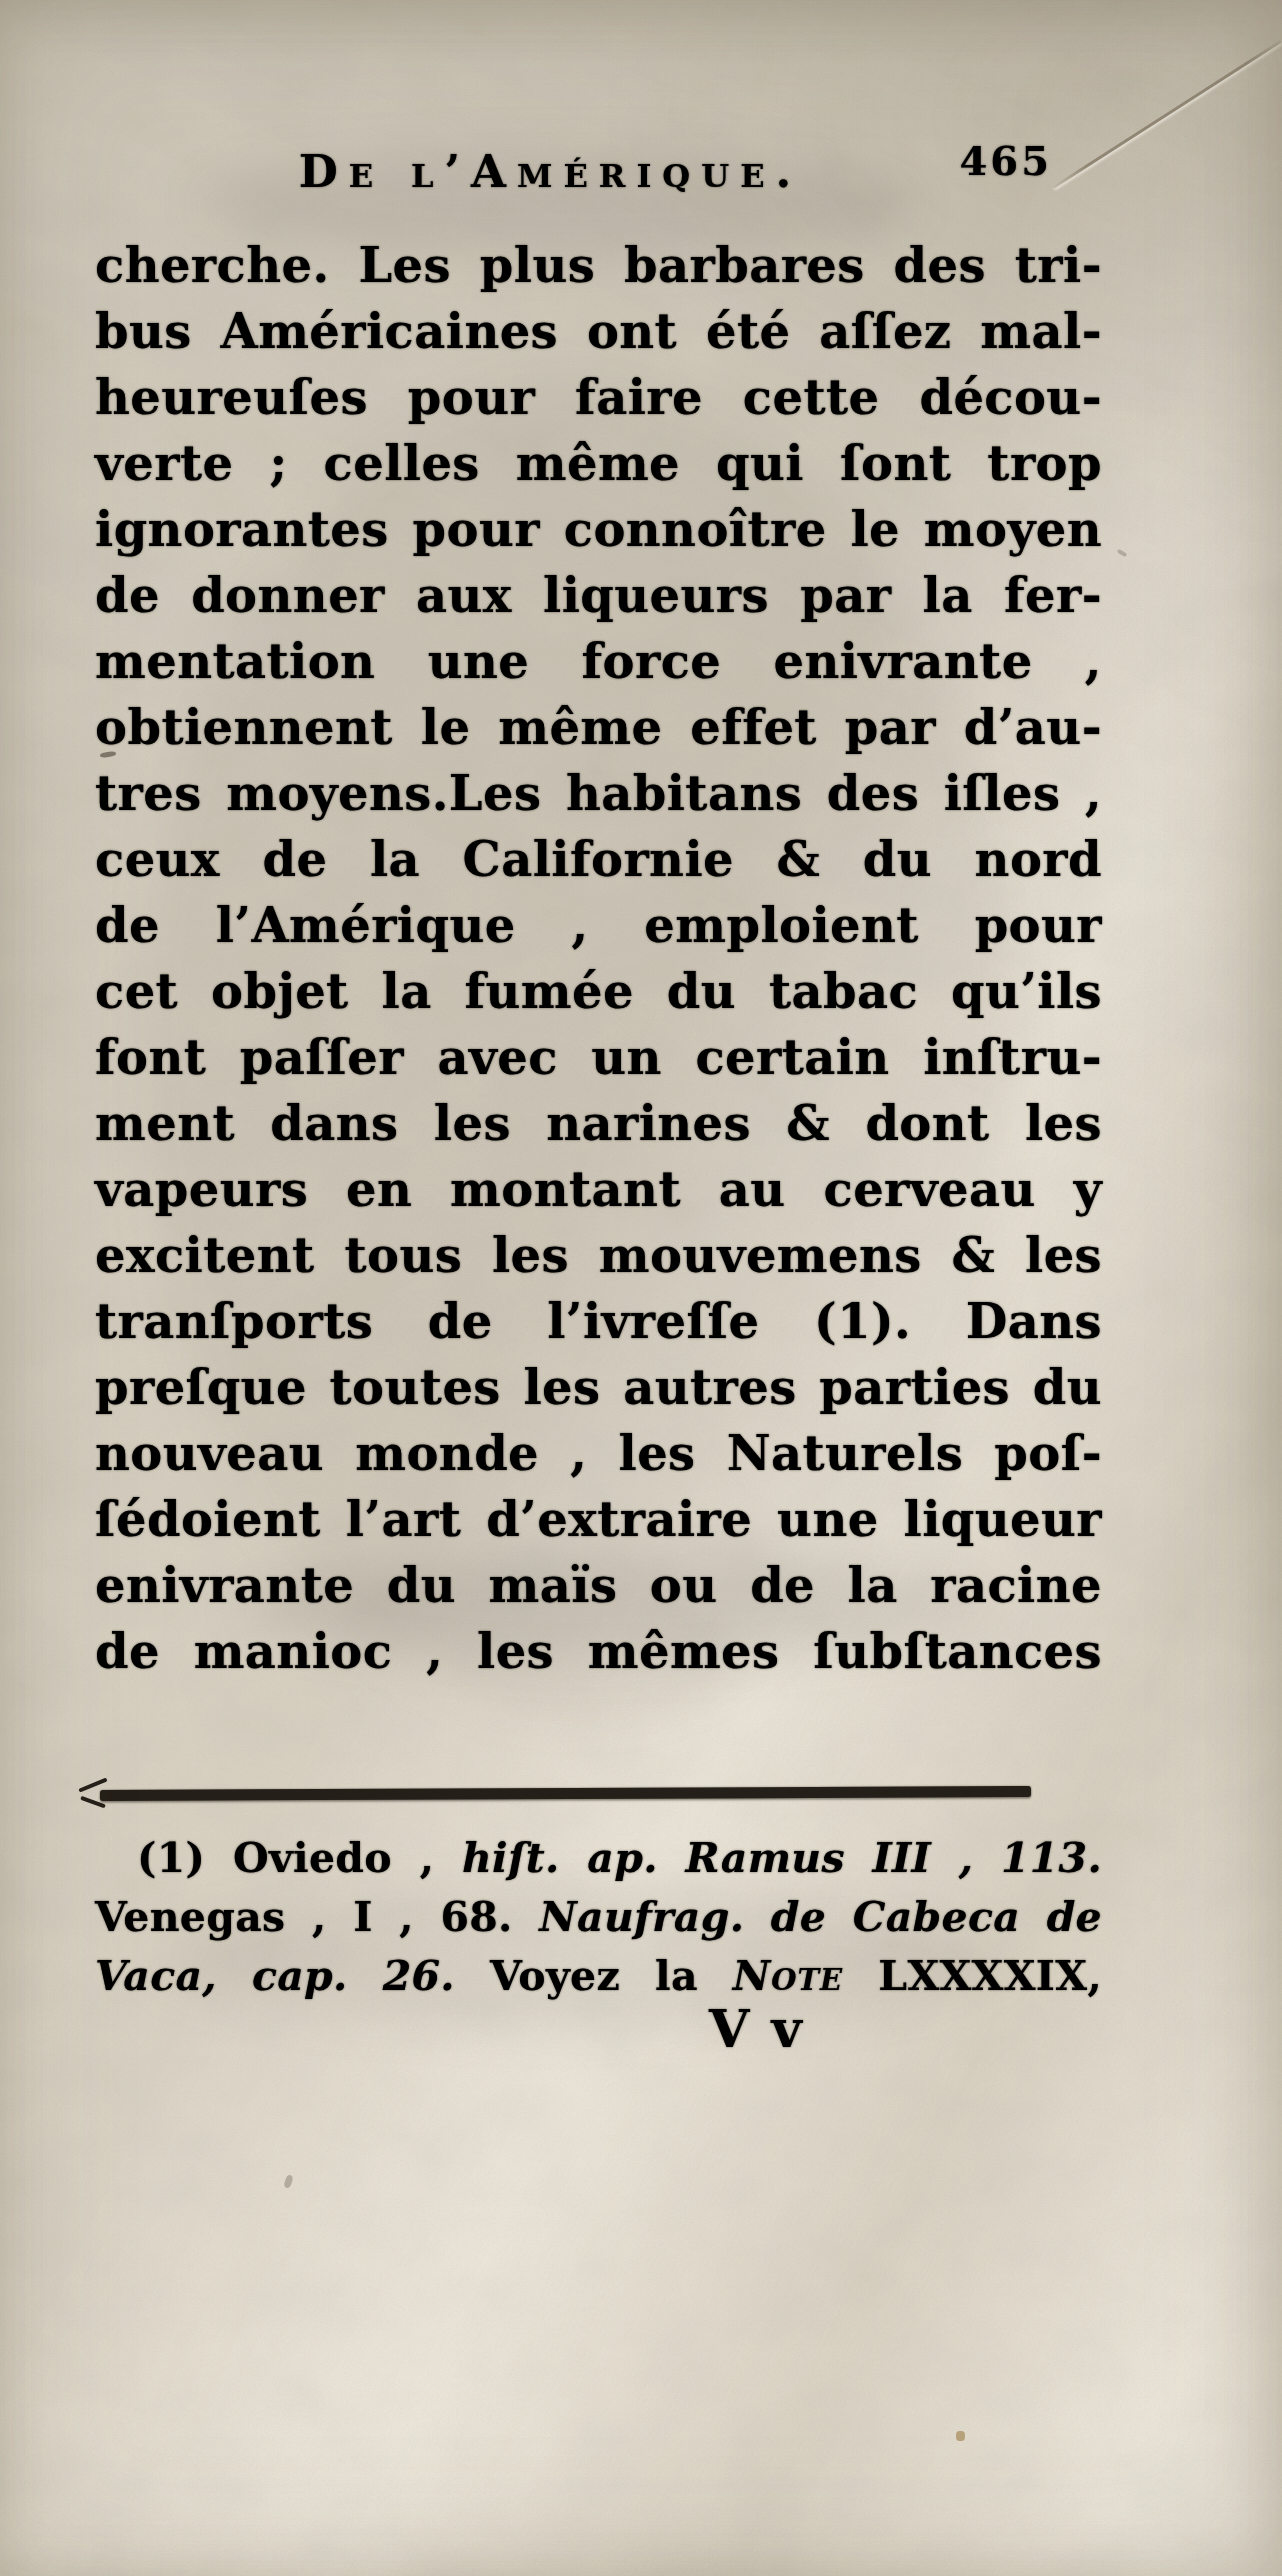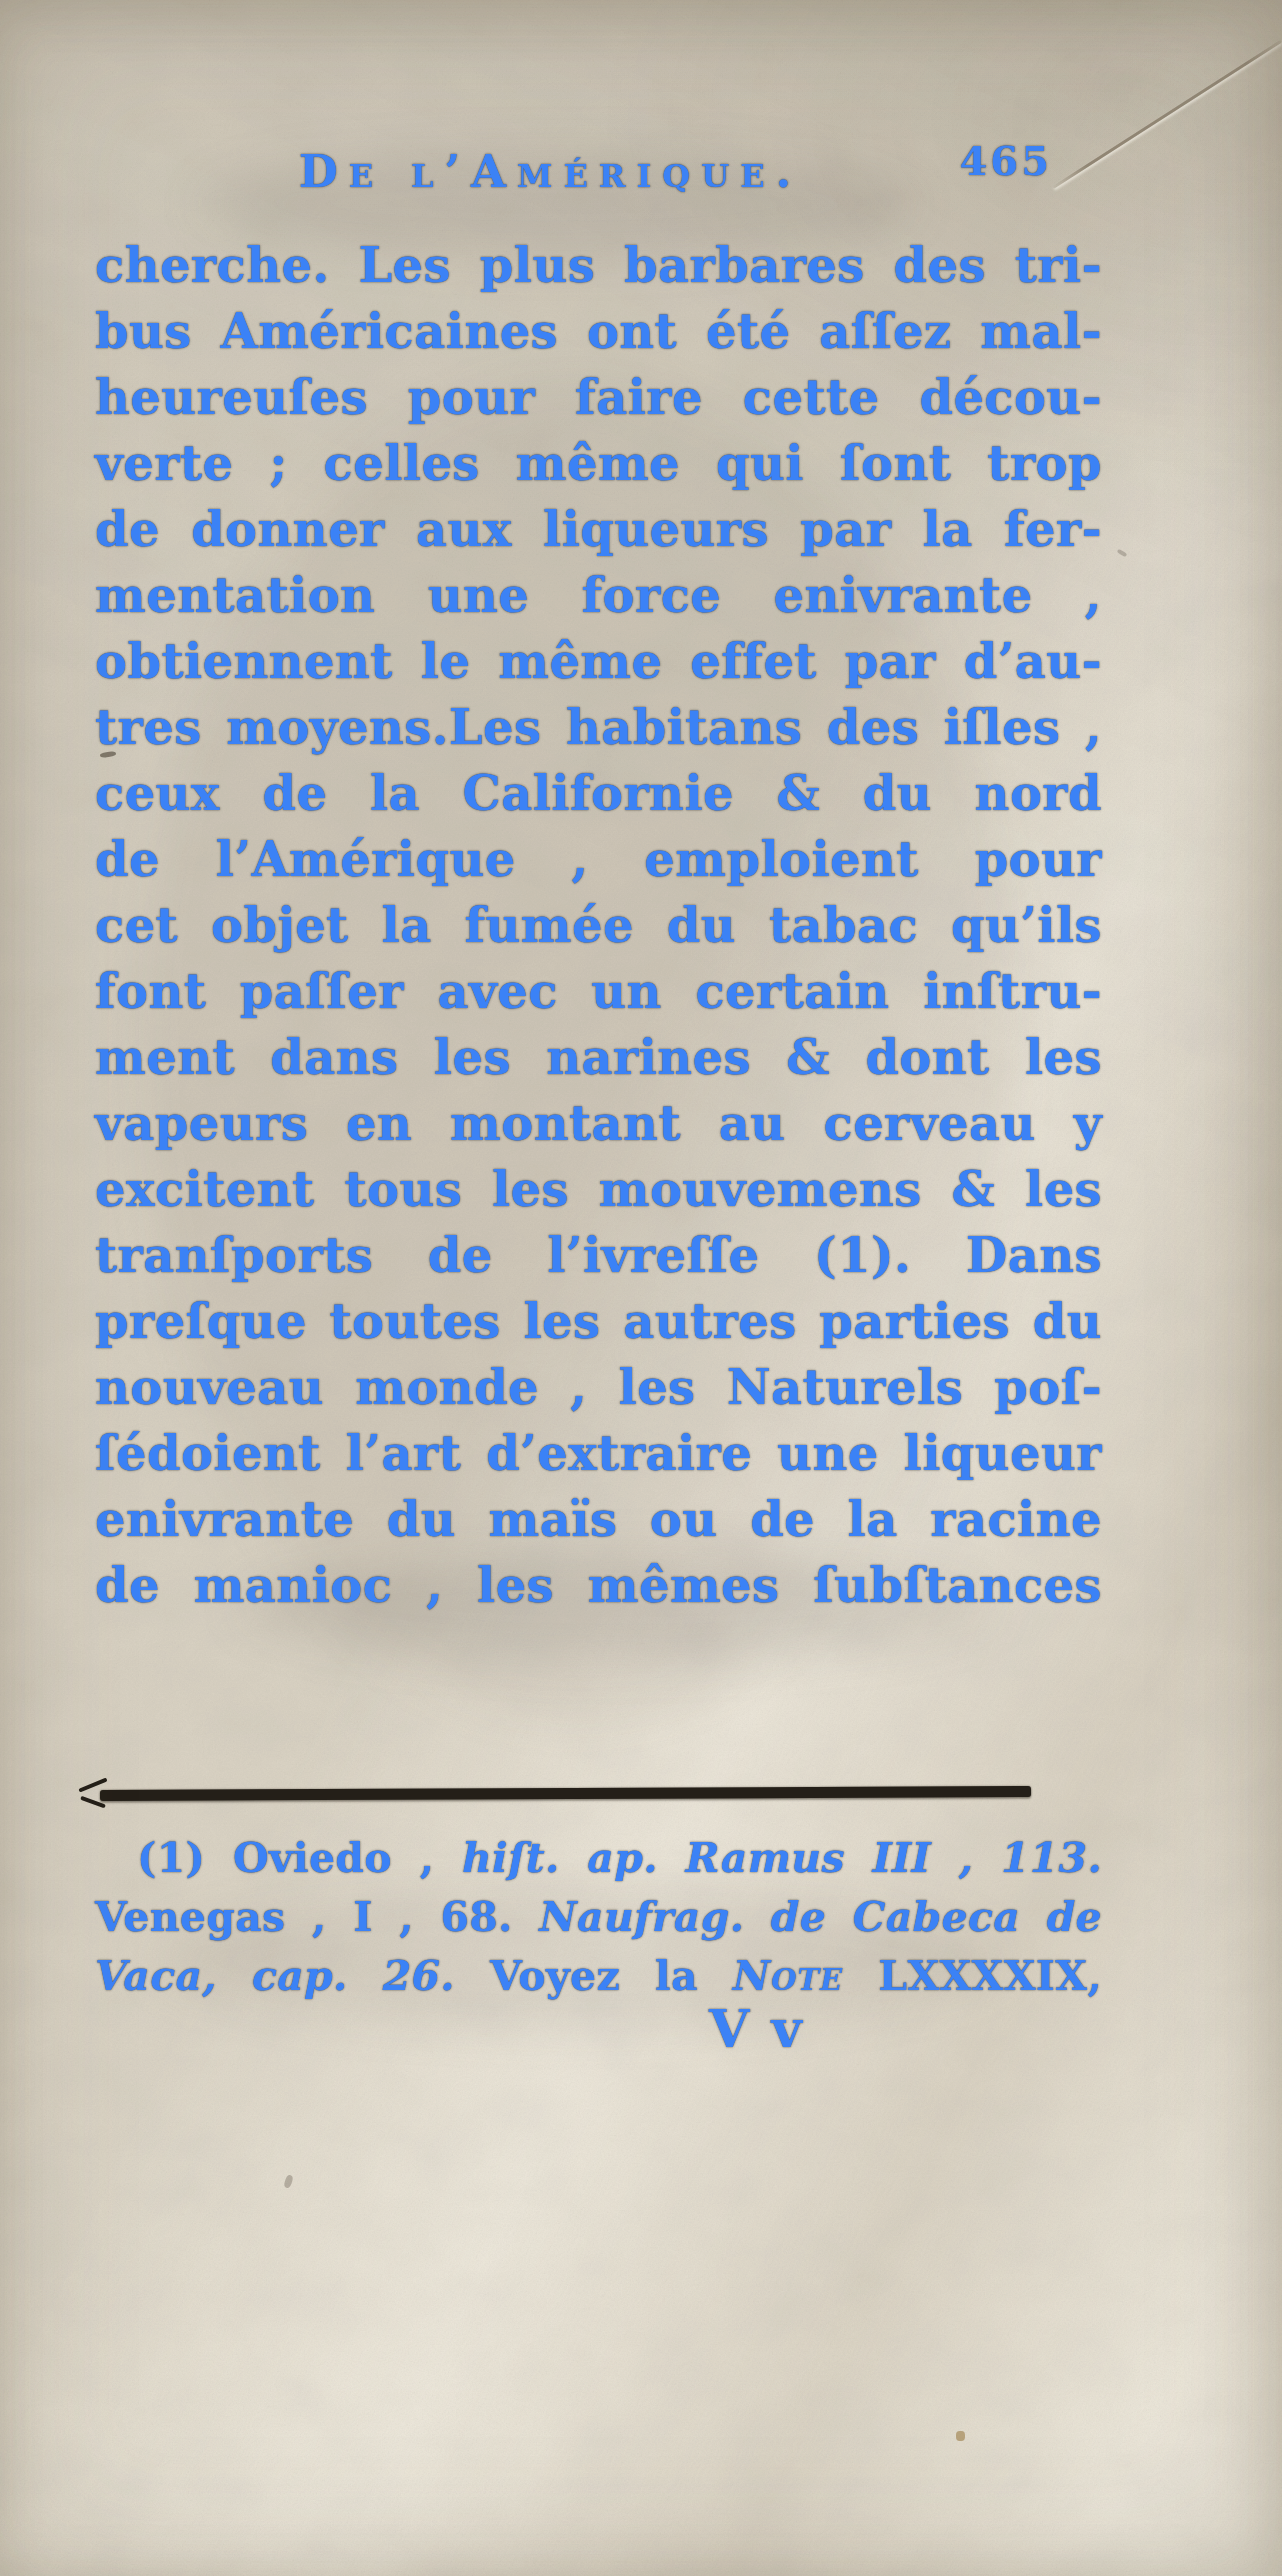--- a/index.html
+++ b/index.html
@@ -9,21 +9,21 @@
     background:
       radial-gradient(ellipse 895px 517px at 1224px 119px, rgba(112,98,76,0.12), transparent 70%),
       linear-gradient(205deg, rgba(118,104,82,0.10) 0%, rgba(118,104,82,0.04) 18%, rgba(255,252,244,0) 40%),
       linear-gradient(115deg, rgba(252,248,238,0) 45%, rgba(252,248,238,0.50) 62%, rgba(213,204,187,0.28) 78%, rgba(248,244,233,0.55) 92%),
       linear-gradient(180deg, #d3ccbd 0%, #d7d0c1 45%, #dcd5c6 75%, #e1dbcc 100%);
   }
   body::after{
     content:"";position:absolute;inset:0;pointer-events:none;
     box-shadow:inset 0 0 139px rgba(96,84,62,0.22), inset -26px 0 60px rgba(96,84,62,0.10), inset 0 18px 50px rgba(96,84,62,0.10);
   }
-  .ink{color:#3b82f6;text-shadow:0 0 1.4px rgba(45,40,32,0.85), 0 0 3px rgba(45,40,32,0.22);}
+  .ink{color:#000000;text-shadow:0 0 1.4px rgba(45,40,32,0.85), 0 0 3px rgba(45,40,32,0.22);}
   
   .smudge{position:absolute;pointer-events:none;filter:blur(22px);background:rgba(108,102,90,0.14);border-radius:50%;}
   
   .header{position:absolute;top:145px;left:95px;width:1007px;height:76px;display:flex;align-items:baseline;justify-content:center;}
   .header .title{
     font-variant:small-caps;font-weight:700;font-size:45px;letter-spacing:11px;
     transform:translateX(-48px);white-space:nowrap;
   }
   .header .pagenum{
     position:absolute;right:50px;top:-8px;font-weight:700;font-size:40px;letter-spacing:3px;
@@ -97,20 +97,21 @@
 <div class="header ink">
   <span class="title">De l’Amérique.</span>
   <span class="pagenum">465</span>
 </div>
 
 <div class="bodytext ink">
     <p class="bline">cherche. Les plus barbares des tri-</p>
     <p class="bline">bus Américaines ont été aſſez mal-</p>
     <p class="bline">heureuſes pour faire cette décou-</p>
     <p class="bline">verte ; celles même qui ſont trop</p>
+    <p class="bline">ignorantes pour connoître le moyen</p>
     <p class="bline">de donner aux liqueurs par la fer-</p>
     <p class="bline">mentation une force enivrante ,</p>
     <p class="bline">obtiennent le même effet par d’au-</p>
     <p class="bline">tres moyens.Les habitans des iſles ,</p>
     <p class="bline">ceux de la Californie &amp; du nord</p>
     <p class="bline">de l’Amérique , emploient pour</p>
     <p class="bline">cet objet la fumée du tabac qu’ils</p>
     <p class="bline">font paſſer avec un certain inſtru-</p>
     <p class="bline">ment dans les narines &amp; dont les</p>
     <p class="bline">vapeurs en montant au cerveau y</p>

